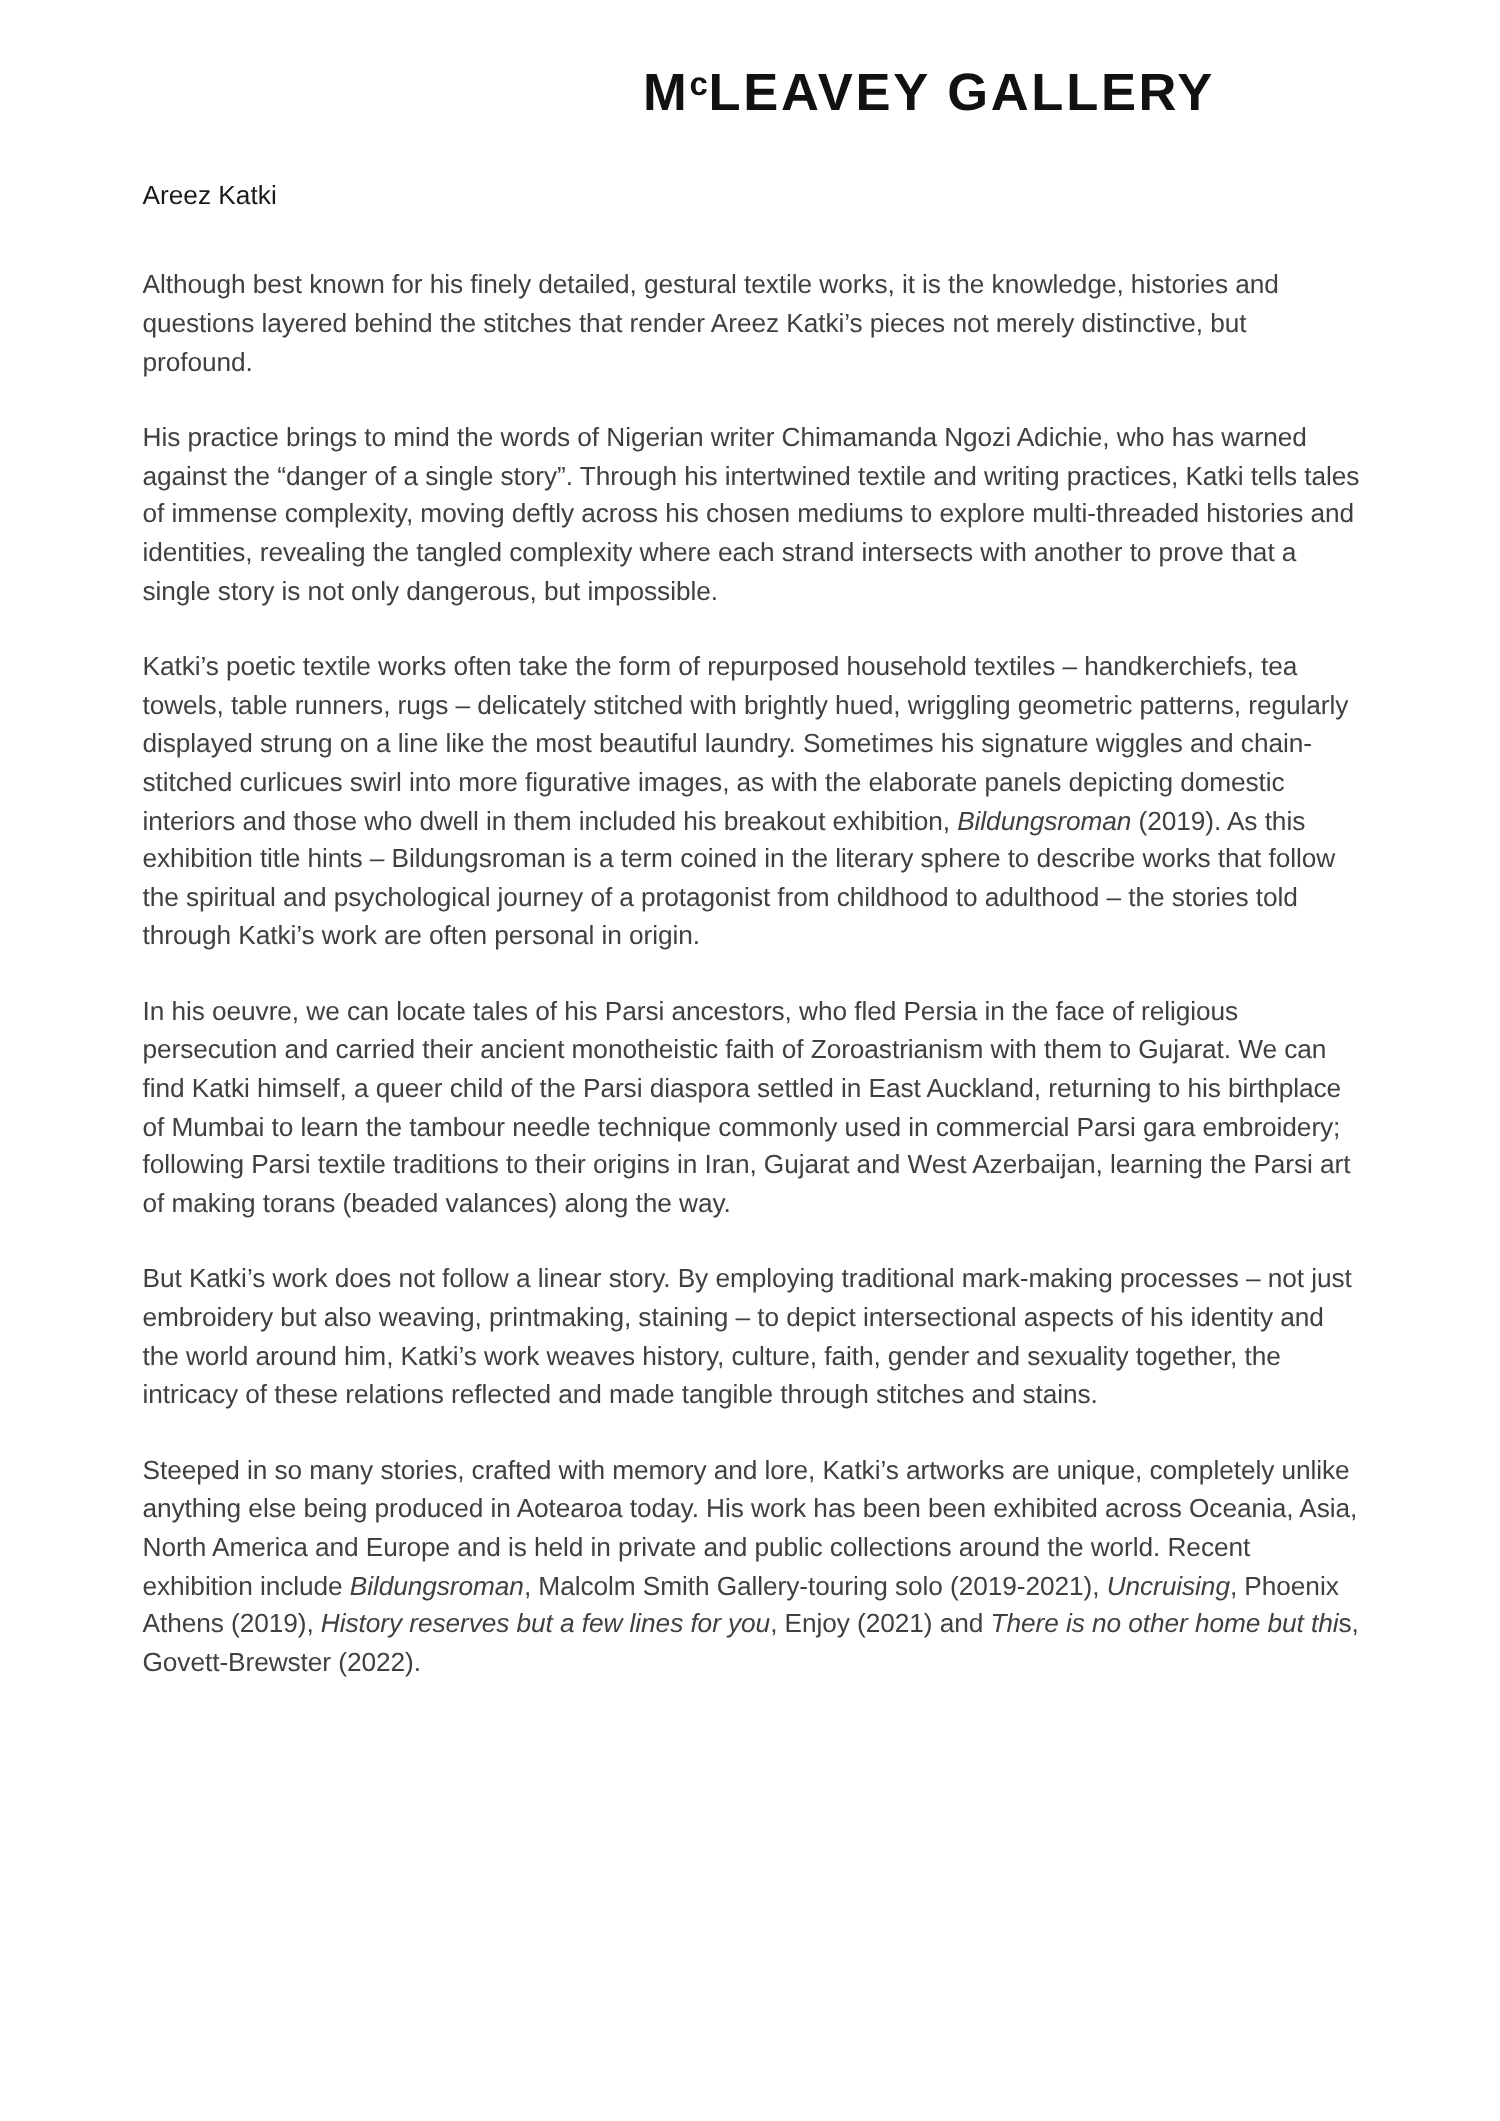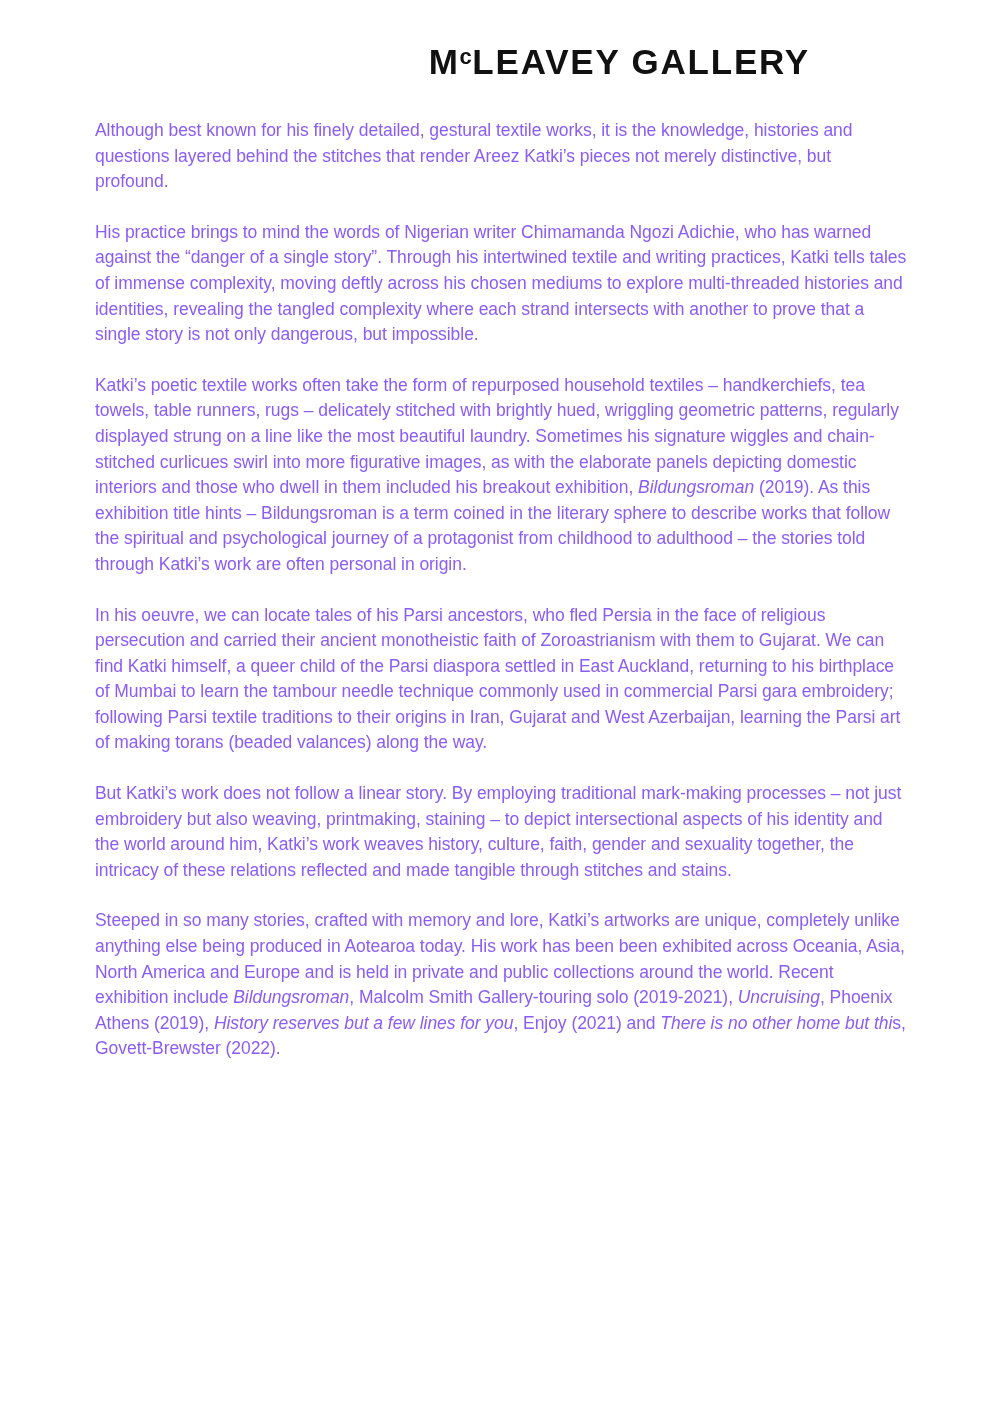--- a/index.html
+++ b/index.html
@@ -50,21 +50,21 @@
   .doc-title {
     font-size: 17.5px;
     line-height: 1.45;
     color: #1a1a1a;
     margin: 0 0 34px 0;
     font-weight: 400;
   }
   p.para {
     font-size: 17.5px;
     line-height: 25.6px;
-    color: #8b5cf6;
+    color: #404040;
     margin: 0 0 25px 0;
     font-weight: 400;
     text-align: left;
     letter-spacing: -0.05px;
   }
   p.para:last-child {
     margin-bottom: 4px;
   }
   em {
     font-style: italic;
@@ -73,20 +73,21 @@
 </head>
 <body>
 
 <div class="page">
 
   <div class="masthead">
     <div class="logo"><span>M</span><span class="sup">c</span><span>LEAVEY GALLERY</span></div>
   </div>
 
   <div class="content">
+    <h1 class="doc-title">Areez Katki</h1>
     <div id="paragraphs">
         <p class="para"><span>Although best known for his finely detailed, gestural textile works, it is the knowledge, histories and questions layered behind the stitches that render Areez Katki’s pieces not merely distinctive, but profound.</span></p>
         <p class="para"><span>His practice brings to mind the words of Nigerian writer Chimamanda Ngozi Adichie, who has warned against the “danger of a single story”. Through his intertwined textile and writing practices, Katki tells tales of immense complexity, moving deftly across his chosen mediums to explore multi-threaded histories and identities, revealing the tangled complexity where each strand intersects with another to prove that a single story is not only dangerous, but impossible.</span></p>
         <p class="para"><span>Katki’s poetic textile works often take the form of repurposed household textiles – handkerchiefs, tea towels, table runners, rugs – delicately stitched with brightly hued, wriggling geometric patterns, regularly displayed strung on a line like the most beautiful laundry. Sometimes his signature wiggles and chain-stitched curlicues swirl into more figurative images, as with the elaborate panels depicting domestic interiors and those who dwell in them included his breakout exhibition, </span><em>Bildungsroman</em><span> (2019). As this exhibition title hints – Bildungsroman is a term coined in the literary sphere to describe works that follow the spiritual and psychological journey of a protagonist from childhood to adulthood – the stories told through Katki’s work are often personal in origin.</span></p>
         <p class="para"><span>In his oeuvre, we can locate tales of his Parsi ancestors, who fled Persia in the face of religious persecution and carried their ancient monotheistic faith of Zoroastrianism with them to Gujarat. We can find Katki himself, a queer child of the Parsi diaspora settled in East Auckland, returning to his birthplace of Mumbai to learn the tambour needle technique commonly used in commercial Parsi gara embroidery; following Parsi textile traditions to their origins in Iran, Gujarat and West Azerbaijan, learning the Parsi art of making torans (beaded valances) along the way.</span></p>
         <p class="para"><span>But Katki’s work does not follow a linear story. By employing traditional mark-making processes – not just embroidery but also weaving, printmaking, staining – to depict intersectional aspects of his identity and the world around him, Katki’s work weaves history, culture, faith, gender and sexuality together, the intricacy of these relations reflected and made tangible through stitches and stains.</span></p>
         <p class="para"><span>Steeped in so many stories, crafted with memory and lore, Katki’s artworks are unique, completely unlike anything else being produced in Aotearoa today. His work has been been exhibited across Oceania, Asia, North America and Europe and is held in private and public collections around the world. Recent exhibition include </span><em>Bildungsroman</em><span>, Malcolm Smith Gallery-touring solo (2019-2021), </span><em>Uncruising</em><span>, Phoenix Athens (2019), </span><em>History reserves but a few lines for you</em><span>, Enjoy (2021) and </span><em>There is no other home but thi</em><span>s, Govett-Brewster (2022).</span></p>
       </div>
   </div>
 

